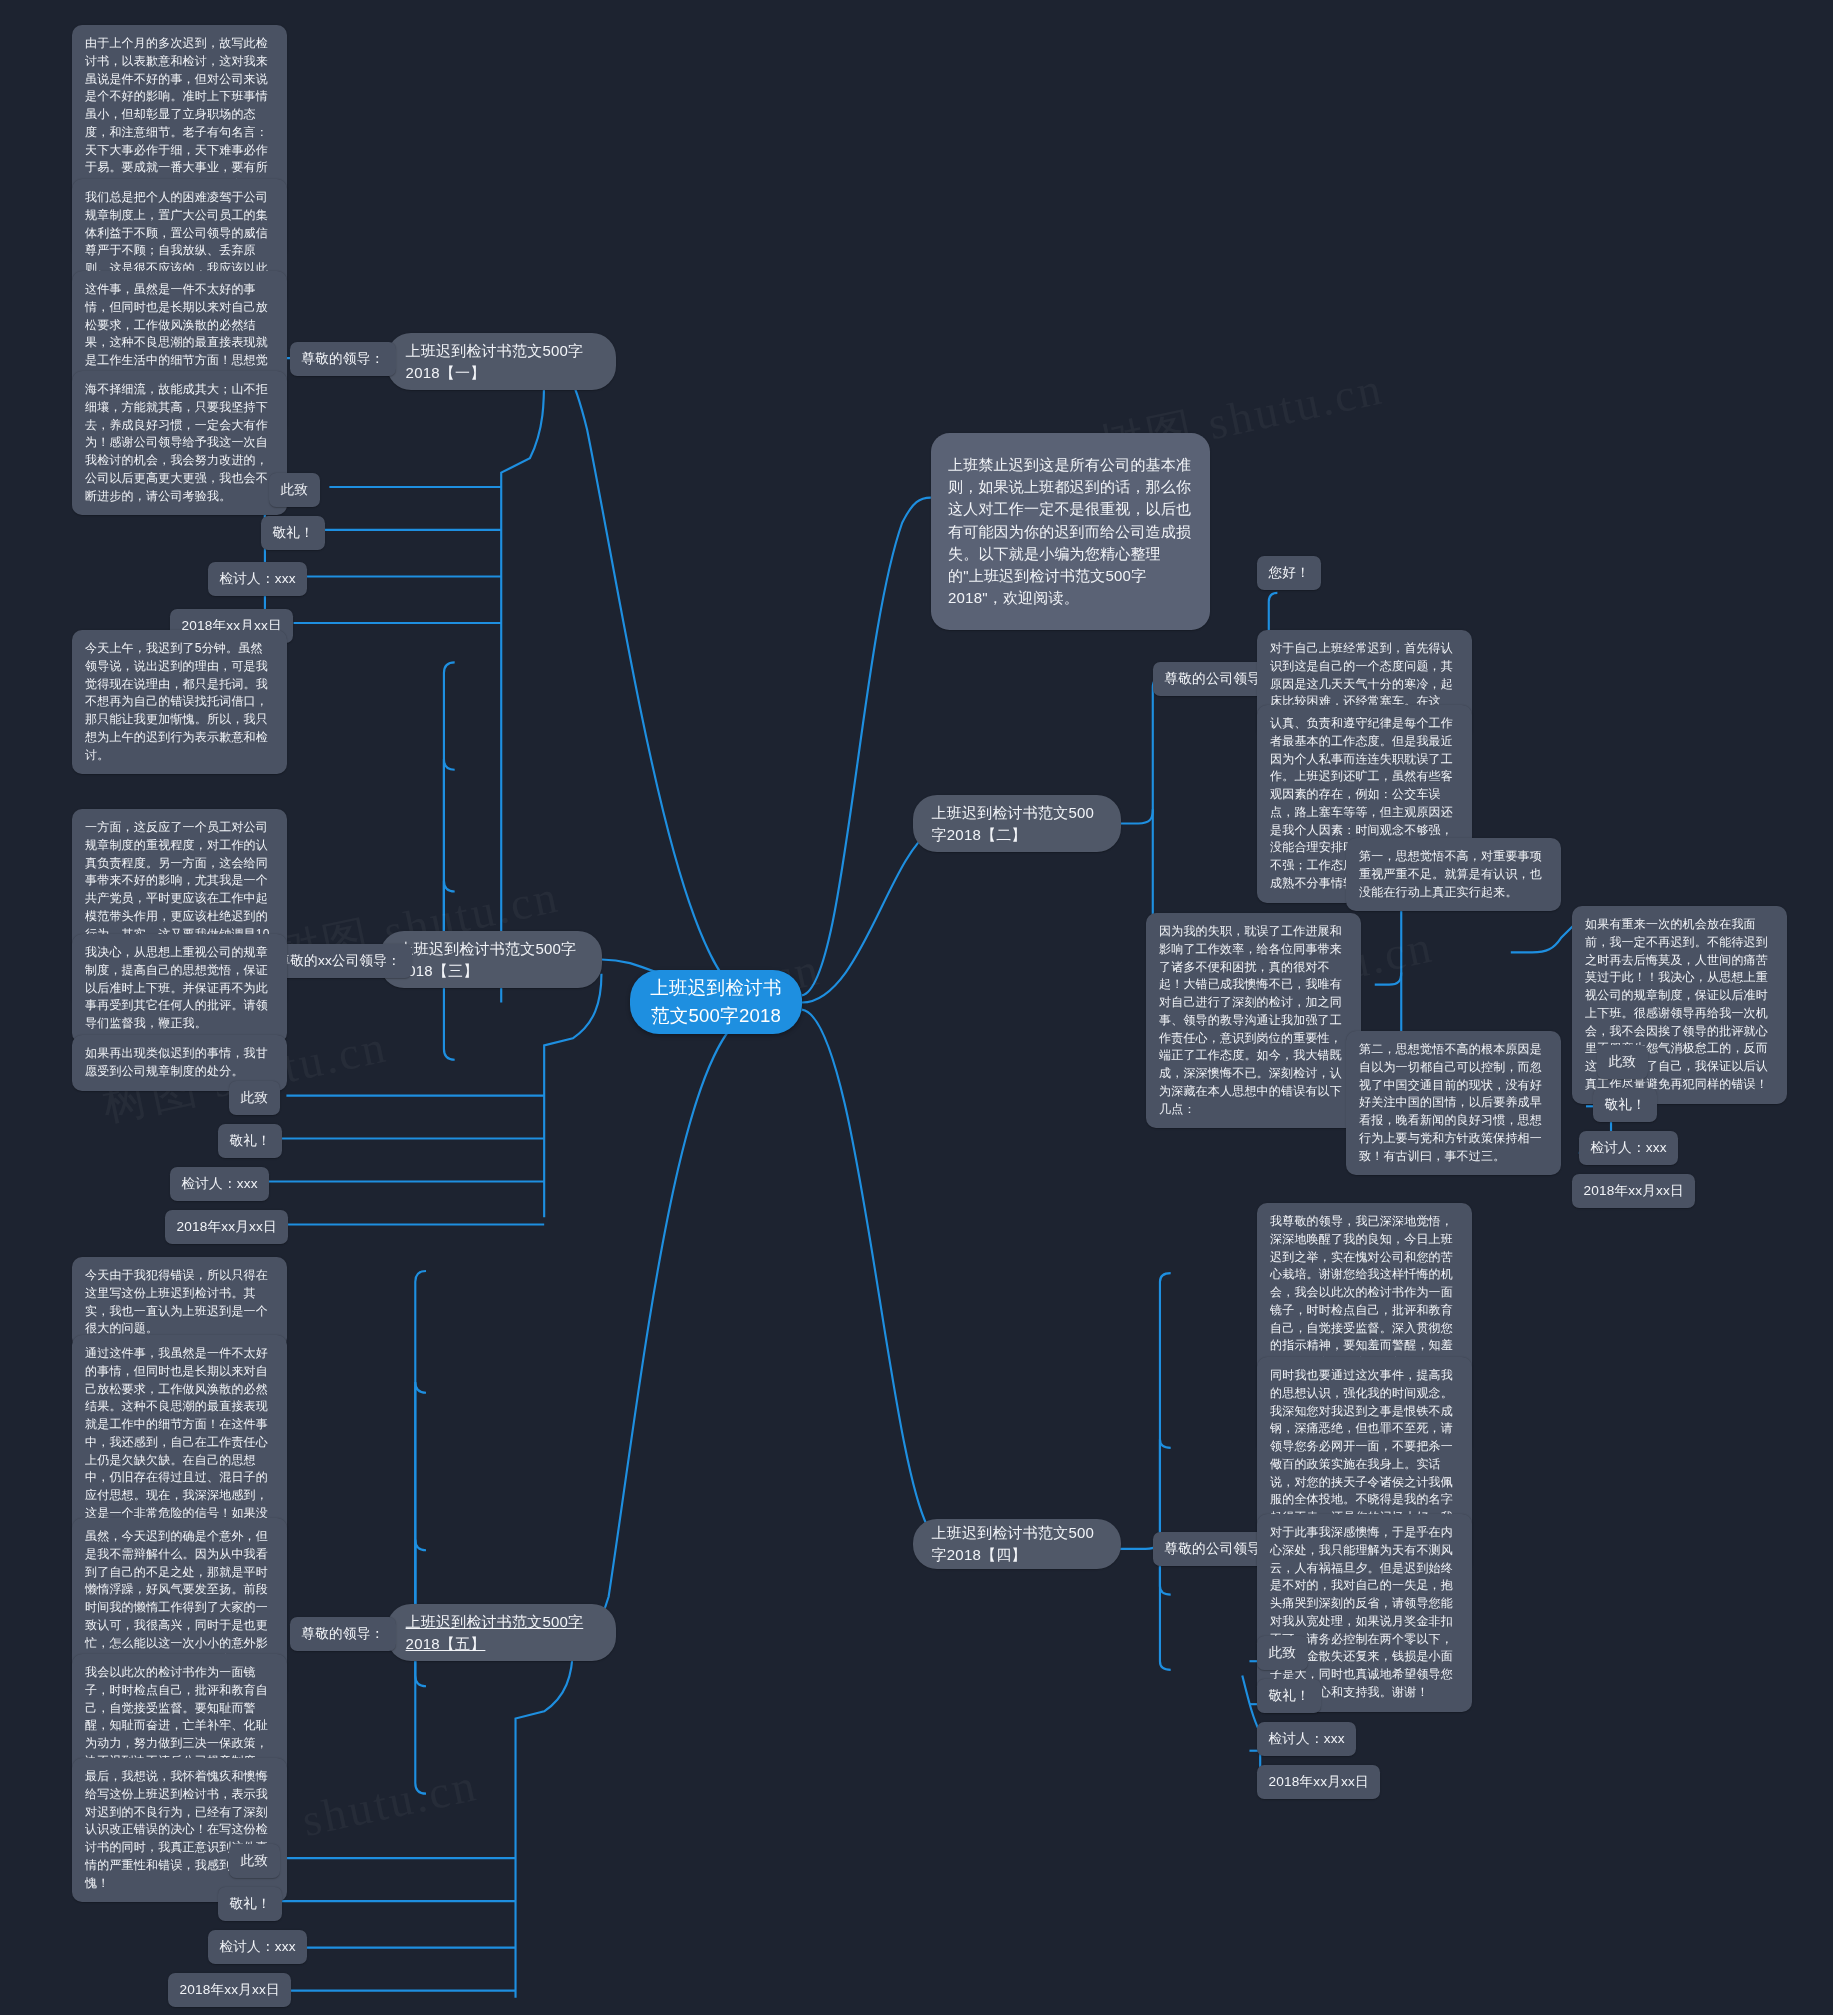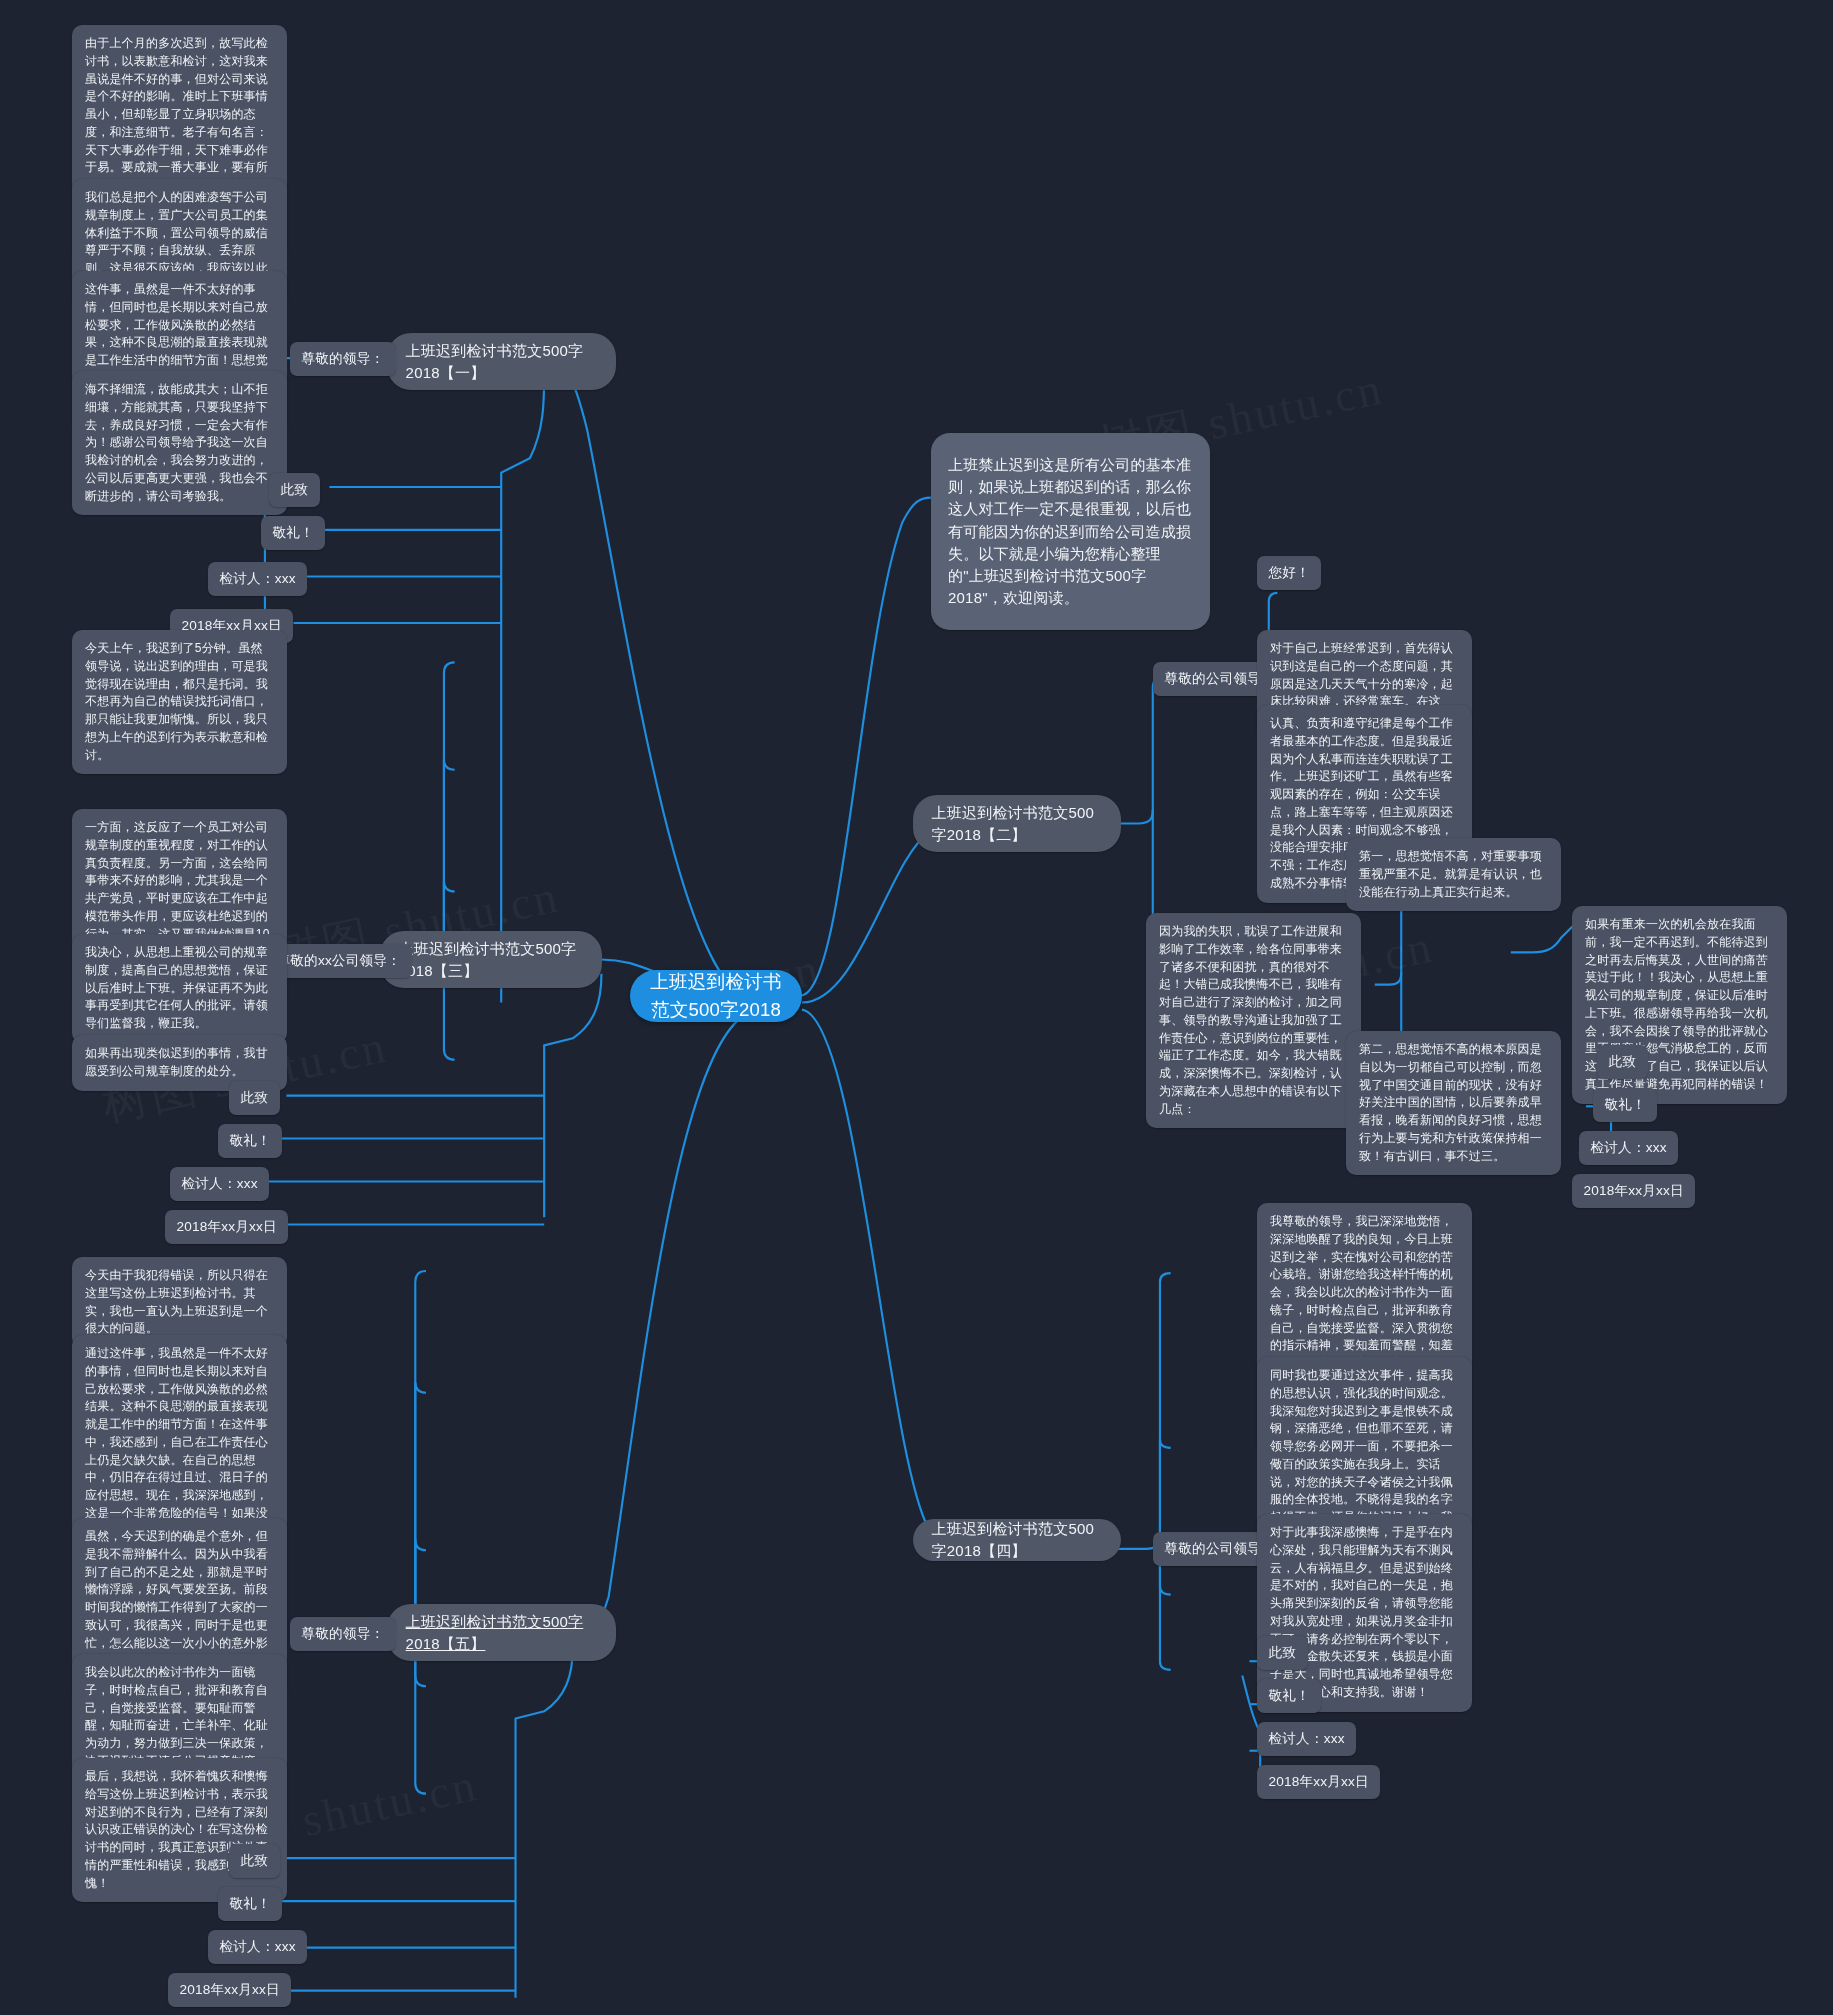--- a/index.html
+++ b/index.html
@@ -122,21 +122,21 @@
     </g>
   </svg>
 
   <div class="wm" style="left:1096px;top:387px;">树图 shutu.cn</div>
   <div class="wm" style="left:1146px;top:945px;">树图 shutu.cn</div>
   <div class="wm" style="left:272px;top:895px;">树图 shutu.cn</div>
   <div class="wm" style="left:301px;top:1776px;">shutu.cn</div>
   <div class="wm" style="left:100px;top:1045px;">树图 shutu.cn</div>
   <div class="wm" style="left:644px;top:960px;">shutu.cn</div>
 
-  <div class="node root" style="left:630px;top:970px;width:172px;height:52px;">上班迟到检讨书范文500字2018</div>
+  <div class="node root" style="left:630px;top:970px;width:172px;height:64px;">上班迟到检讨书范文500字2018</div>
 
   <div class="node intro" style="left:931px;top:433px;width:279px;">上班禁止迟到这是所有公司的基本准则，如果说上班都迟到的话，那么你这人对工作一定不是很重视，以后也有可能因为你的迟到而给公司造成损失。以下就是小编为您精心整理的"上班迟到检讨书范文500字2018"，欢迎阅读。</div>
 
   <div class="node branch" style="left:387px;top:333px;width:229px;height:57px;">上班迟到检讨书范文500字2018【一】</div>
   <div class="node small" style="left:290px;top:342px;">尊敬的领导：</div>
 
   <div class="node leafgray" style="left:72px;top:25px;width:215px;font-size:12px;">由于上个月的多次迟到，故写此检讨书，以表歉意和检讨，这对我来虽说是件不好的事，但对公司来说是个不好的影响。准时上下班事情虽小，但却彰显了立身职场的态度，和注意细节。老子有句名言：天下大事必作于细，天下难事必作于易。要成就一番大事业，要有所作为，要获得硕大的胜利果实，就要从身边的小事做起，把一个个小的胜利果实聚集起来，才能获得更大的成功。</div>
   <div class="node leafgray" style="left:72px;top:179px;width:215px;font-size:12px;">我们总是把个人的困难凌驾于公司规章制度上，置广大公司员工的集体利益于不顾，置公司领导的威信尊严于不顾；自我放纵、丢弃原则。这是很不应该的，我应该以此为戒，努力做到不再犯这种错误。</div>
   <div class="node leafgray" style="left:72px;top:271px;width:215px;font-size:12px;">这件事，虽然是一件不太好的事情，但同时也是长期以来对自己放松要求，工作做风涣散的必然结果，这种不良思潮的最直接表现就是工作生活中的细节方面！思想觉悟不高，对重要事项重视严重不足，就算是有认识，也没能在行动上真正实行起来。</div>
   <div class="node leafgray" style="left:72px;top:371px;width:215px;font-size:12px;">海不择细流，故能成其大；山不拒细壤，方能就其高，只要我坚持下去，养成良好习惯，一定会大有作为！感谢公司领导给予我这一次自我检讨的机会，我会努力改进的，公司以后更高更大更强，我也会不断进步的，请公司考验我。</div>
@@ -184,21 +184,21 @@
   <div class="node leafgray" style="left:1346px;top:838px;width:215px;font-size:12px;">第一，思想觉悟不高，对重要事项重视严重不足。就算是有认识，也没能在行动上真正实行起来。</div>
   <div class="node leafgray" style="left:1346px;top:1031px;width:215px;font-size:12px;">第二，思想觉悟不高的根本原因是自以为一切都自己可以控制，而忽视了中国交通目前的现状，没有好好关注中国的国情，以后要养成早看报，晚看新闻的良好习惯，思想行为上要与党和方针政策保持相一致！有古训曰，事不过三。</div>
 
   <div class="node leafgray" style="left:1572px;top:906px;width:215px;font-size:12px;">如果有重来一次的机会放在我面前，我一定不再迟到。不能待迟到之时再去后悔莫及，人世间的痛苦莫过于此！！我决心，从思想上重视公司的规章制度，保证以后准时上下班。很感谢领导再给我一次机会，我不会因挨了领导的批评就心里不服产生怨气消极怠工的，反而这让我端正了自己，我保证以后认真工作尽量避免再犯同样的错误！</div>
 
   <div class="node small" style="left:1597px;top:1045px;">此致</div>
   <div class="node small" style="left:1593px;top:1088px;">敬礼！</div>
   <div class="node small" style="left:1579px;top:1131px;">检讨人：xxx</div>
   <div class="node small" style="left:1572px;top:1174px;">2018年xx月xx日</div>
 
-  <div class="node branch" style="left:913px;top:1519px;width:208px;height:42px;">上班迟到检讨书范文500字2018【四】</div>
+  <div class="node branch" style="left:913px;top:1519px;width:208px;height:50px;">上班迟到检讨书范文500字2018【四】</div>
   <div class="node small" style="left:1153px;top:1532px;">尊敬的公司领导：</div>
 
   <div class="node leafgray" style="left:1257px;top:1203px;width:215px;font-size:12px;">我尊敬的领导，我已深深地觉悟，深深地唤醒了我的良知，今日上班迟到之举，实在愧对公司和您的苦心栽培。谢谢您给我这样忏悔的机会，我会以此次的检讨书作为一面镜子，时时检点自己，批评和教育自己，自觉接受监督。深入贯彻您的指示精神，要知羞而警醒，知羞而奋进，亡羊补牢、化羞耻为动力，努力做到三决一保政策，决不迟到，决不违反公司规章制度，决不让领导失望的事，保证准时上下班，你不让我加班我也加班。</div>
   <div class="node leafgray" style="left:1257px;top:1357px;width:215px;font-size:12px;">同时我也要通过这次事件，提高我的思想认识，强化我的时间观念。我深知您对我迟到之事是恨铁不成钢，深痛恶绝，但也罪不至死，请领导您务必网开一面，不要把杀一儆百的政策实施在我身上。实话说，对您的挟天子令诸侯之计我佩服的全体投地。不晓得是我的名字起得不幸，还是您的记忆太好，我的臭名，总是在您的脑海中挥之不去，让你才下眉头却上心头。</div>
   <div class="node leafgray" style="left:1257px;top:1514px;width:215px;font-size:12px;">对于此事我深感懊悔，于是乎在内心深处，我只能理解为天有不测风云，人有祸福旦夕。但是迟到始终是不对的，我对自己的一失足，抱头痛哭到深刻的反省，请领导您能对我从宽处理，如果说月奖金非扣不可，请务必控制在两个零以下，所谓千金散失还复来，钱损是小面子是大，同时也真诚地希望领导您能继续关心和支持我。谢谢！</div>
 
   <div class="node small" style="left:1257px;top:1636px;">此致</div>
   <div class="node small" style="left:1257px;top:1679px;">敬礼！</div>
   <div class="node small" style="left:1257px;top:1722px;">检讨人：xxx</div>
   <div class="node small" style="left:1257px;top:1765px;">2018年xx月xx日</div>

